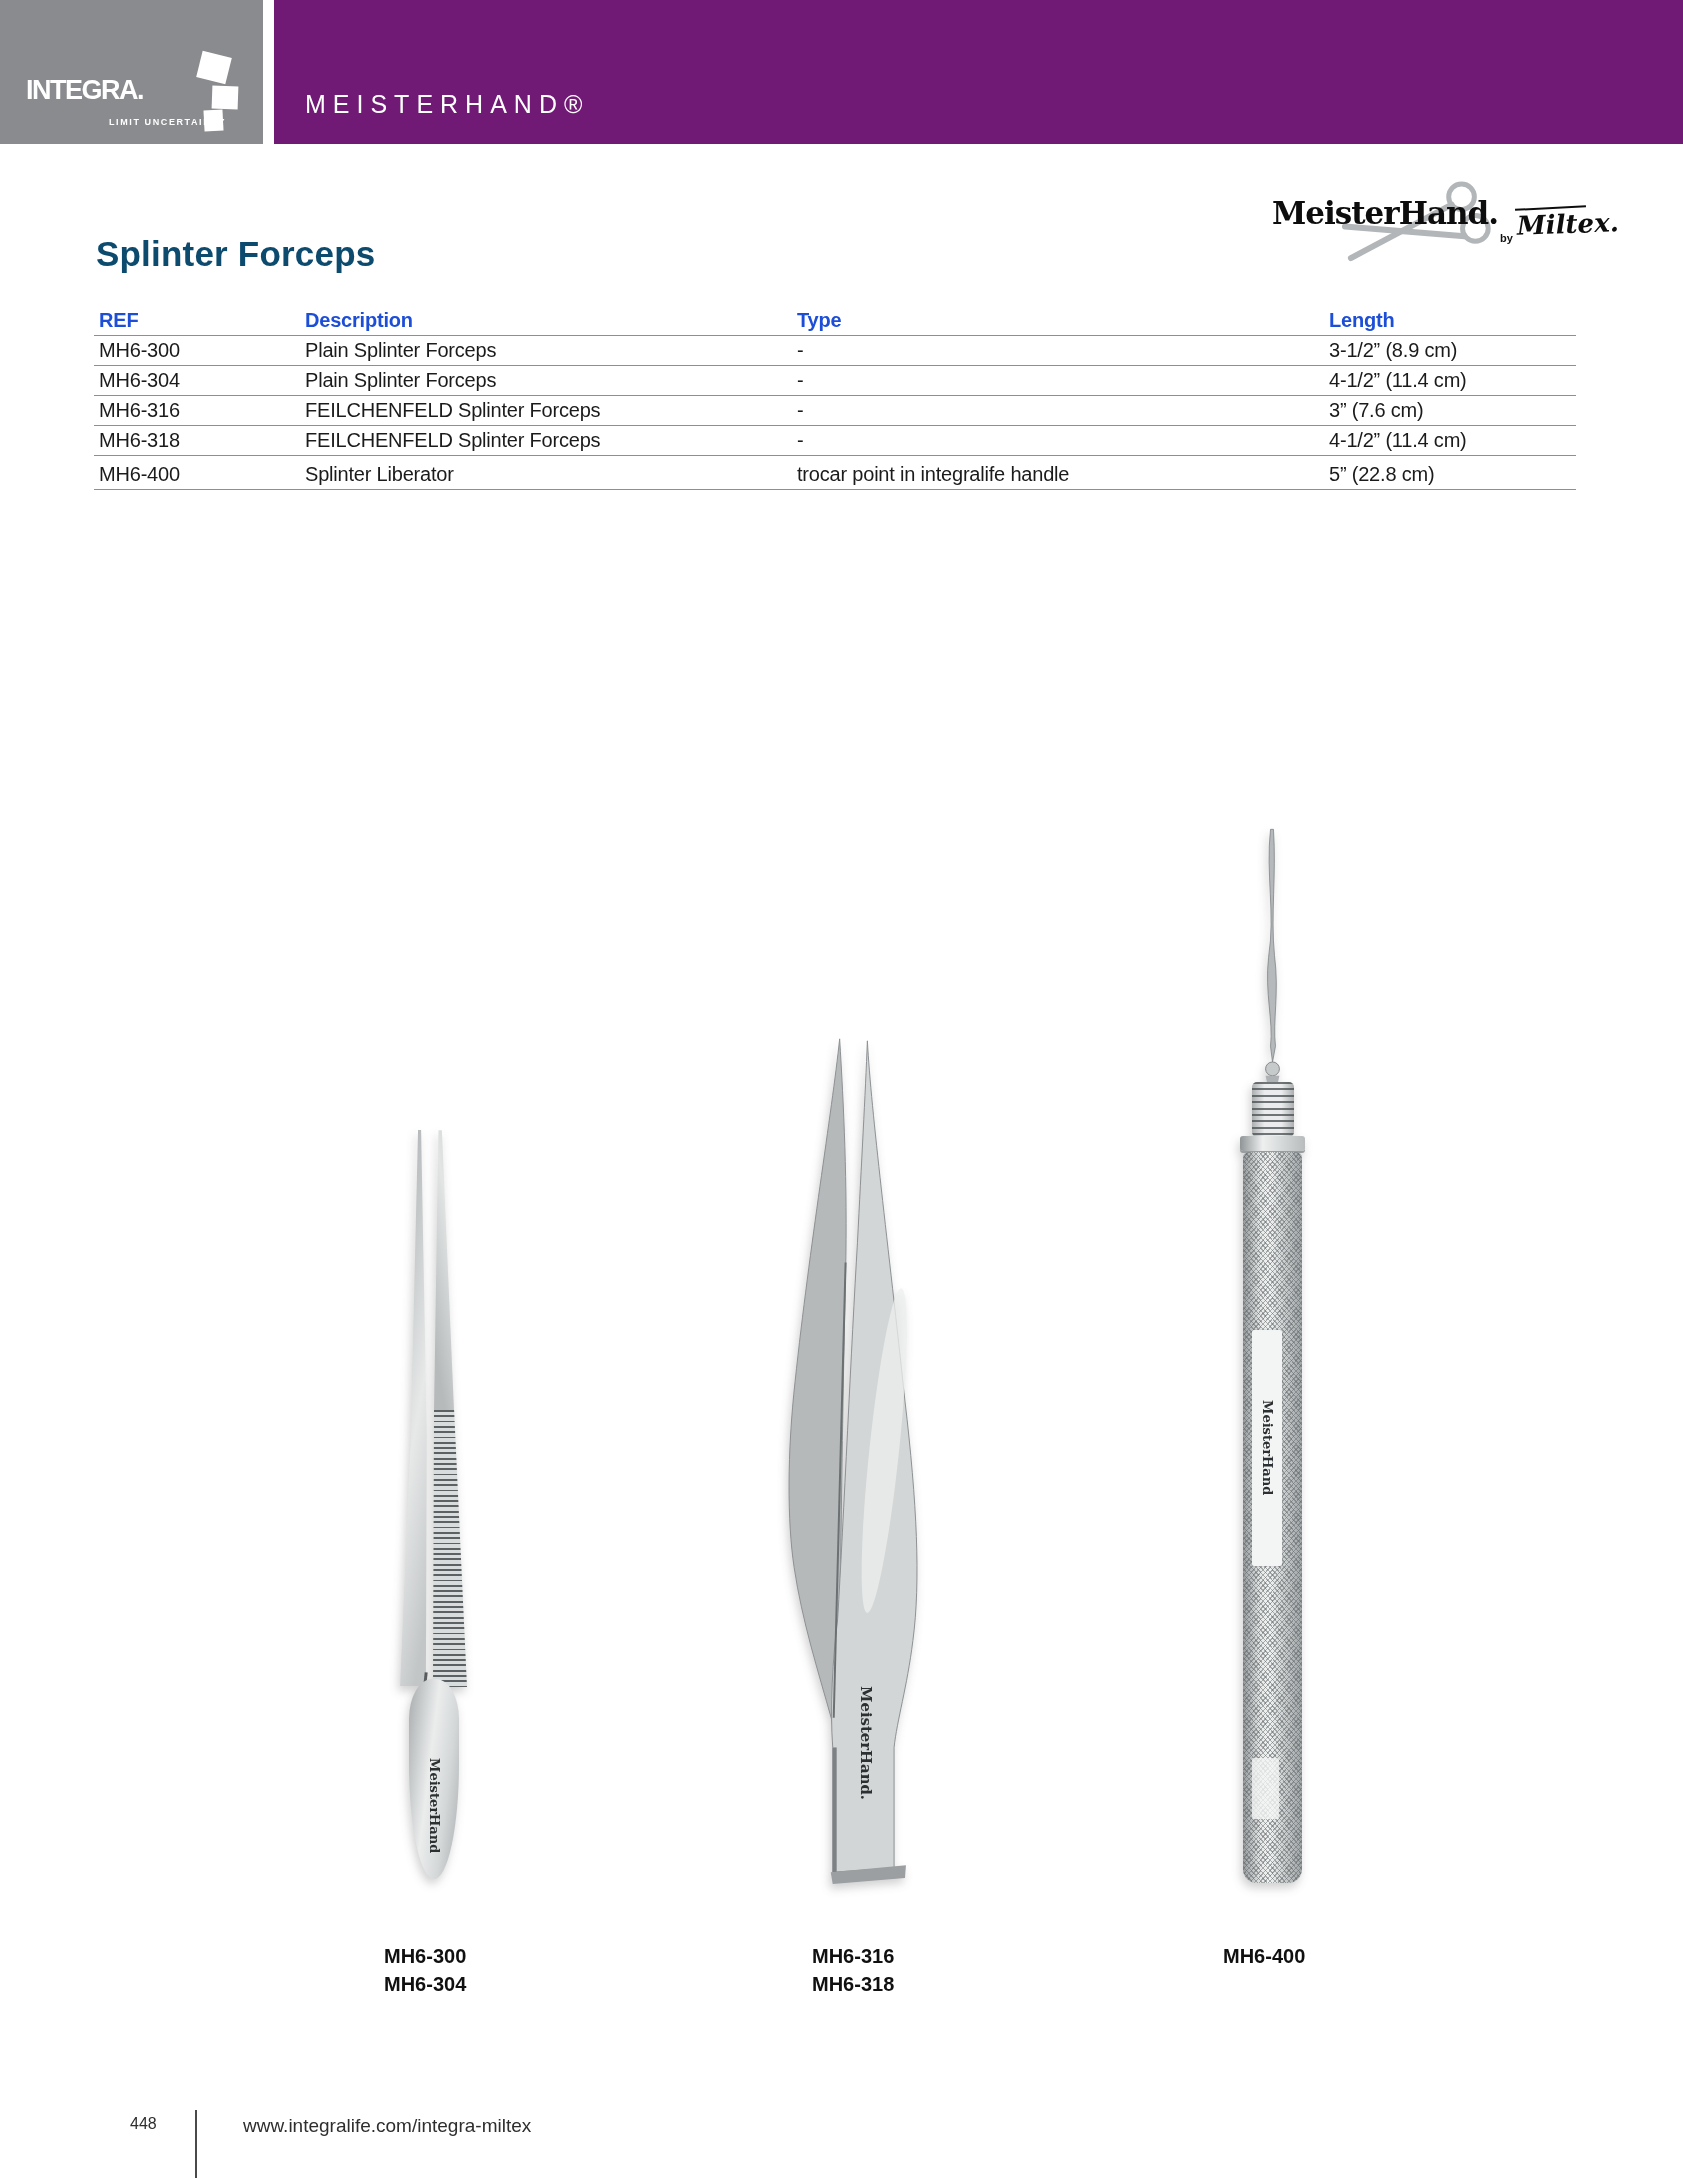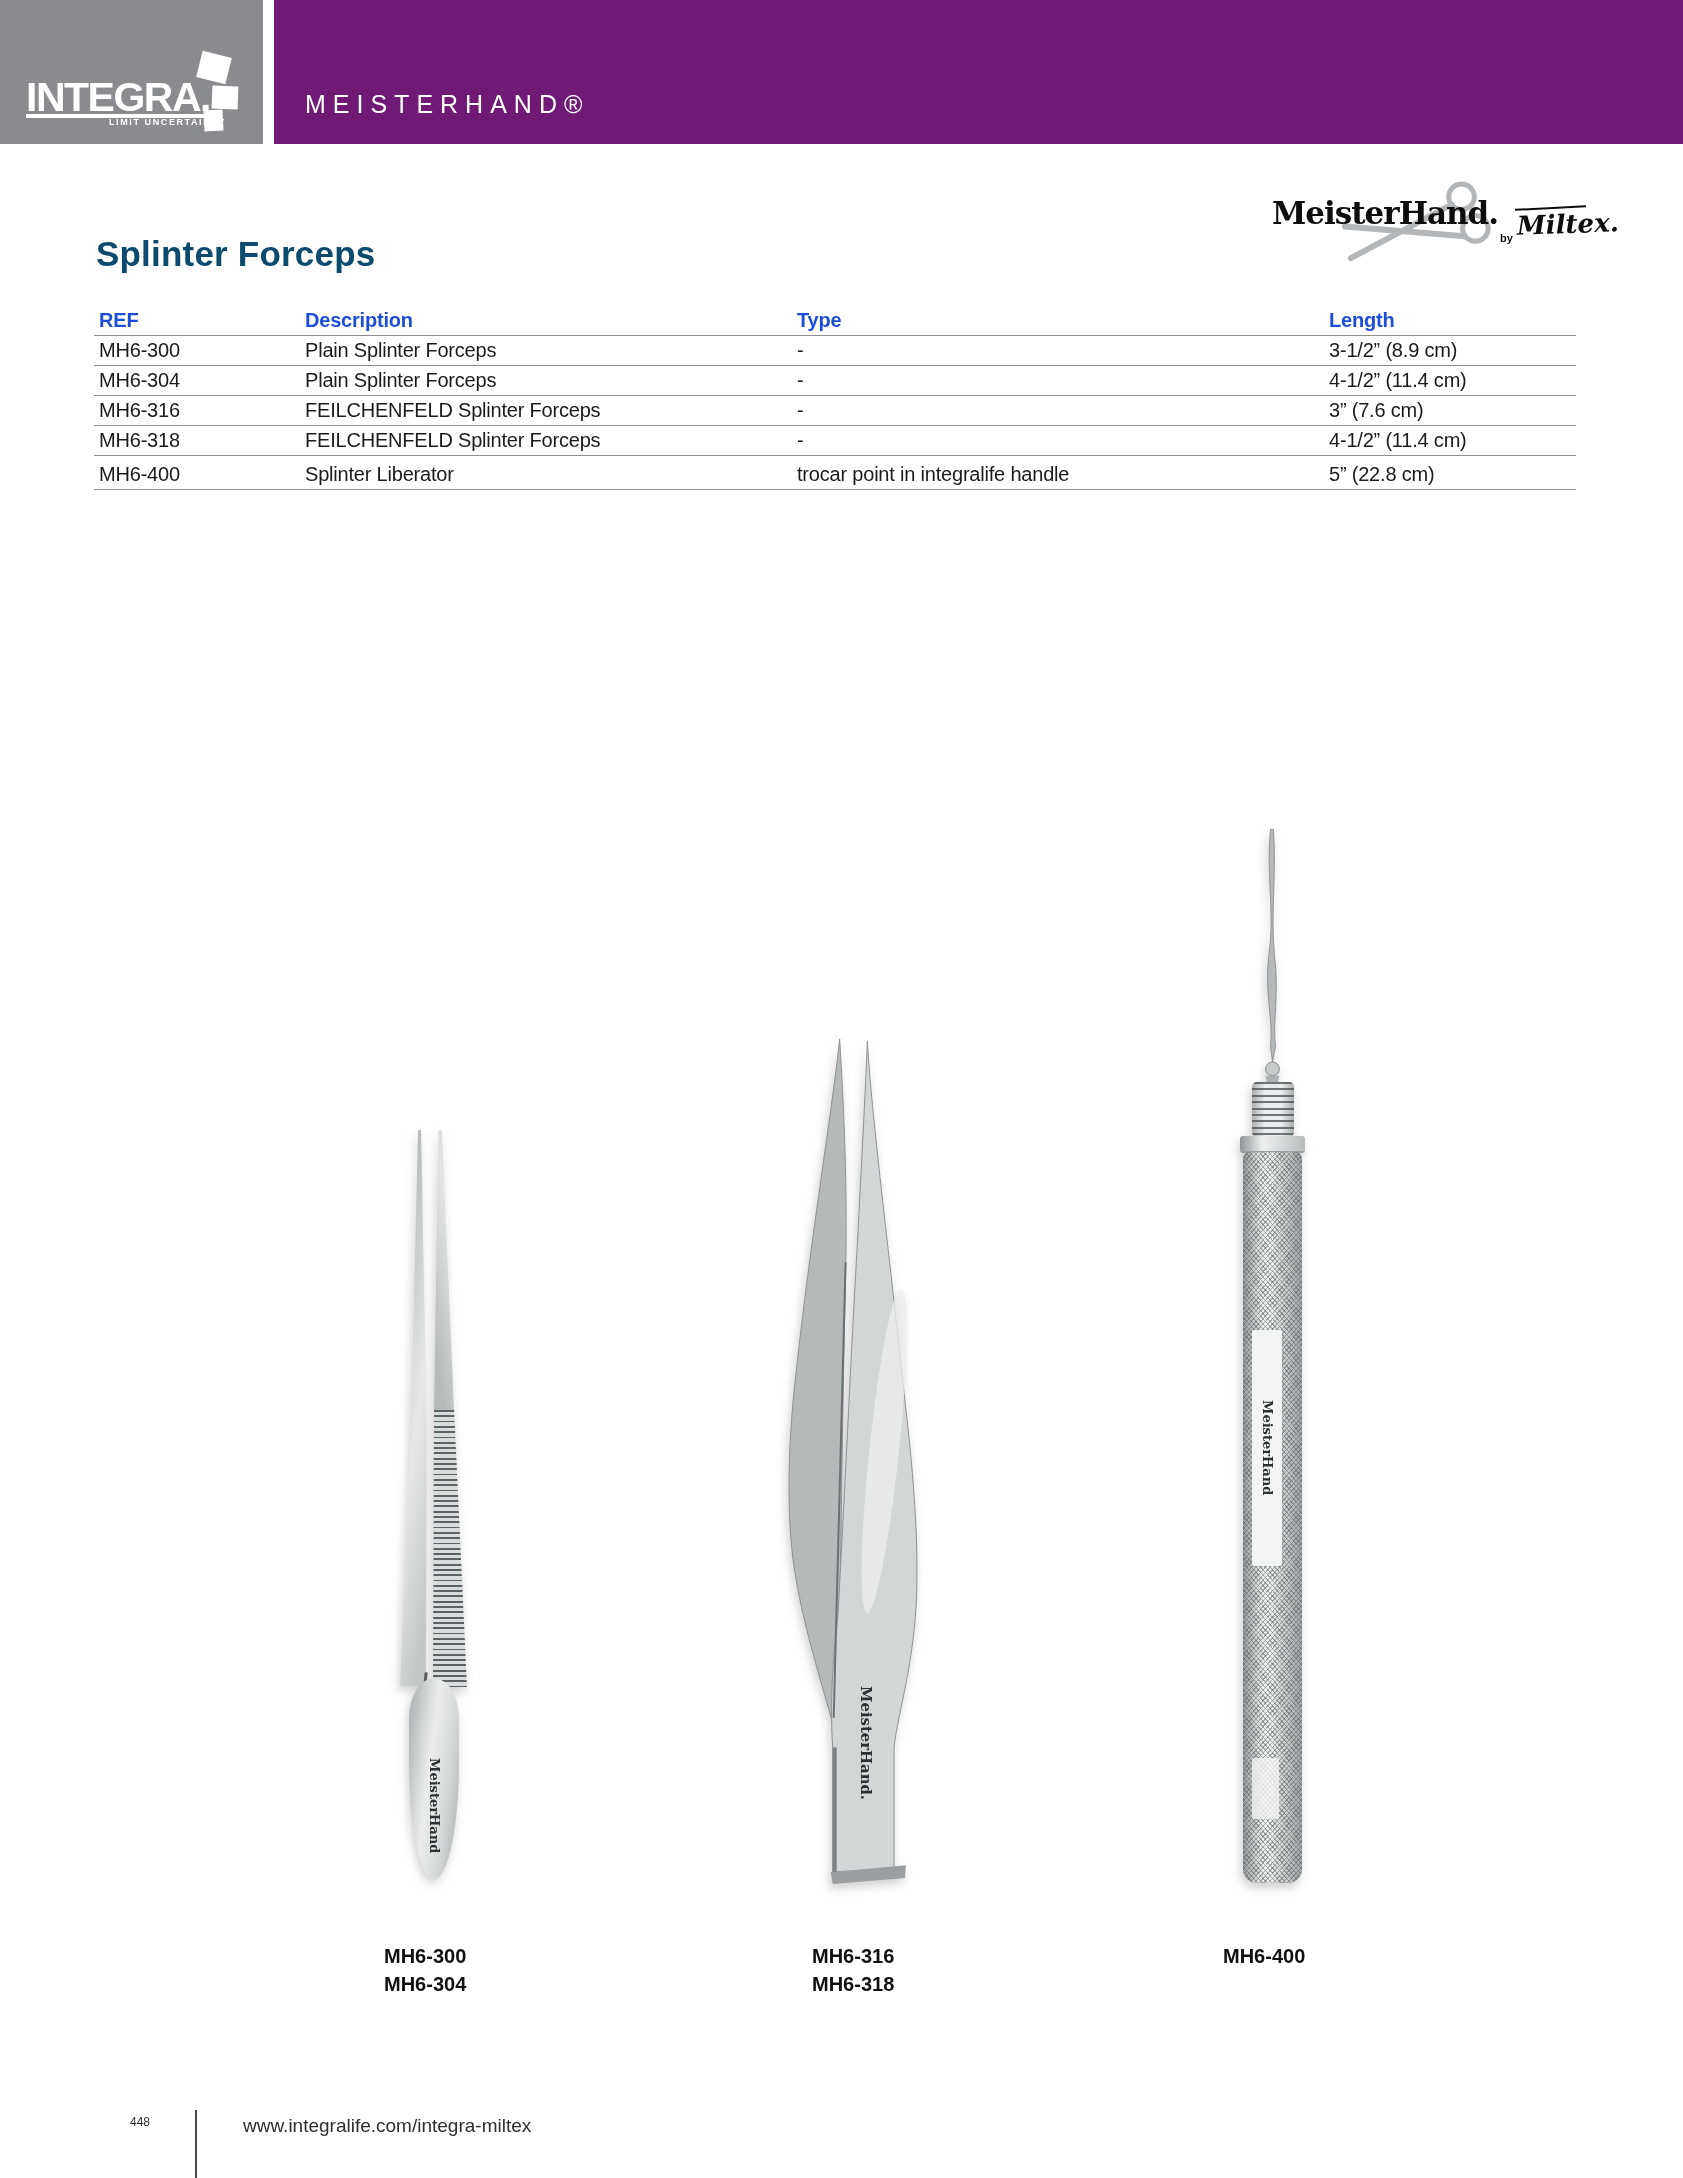--- a/index.html
+++ b/index.html
@@ -4,22 +4,22 @@
 <style>
   * { margin:0; padding:0; box-sizing:border-box; }
   html,body { background:#ffffff; }
   .page {
     position:relative; width:1683px; height:2178px; background:#ffffff;
     font-family:"Liberation Sans", sans-serif; overflow:hidden;
   }
 
   
   .gray-box { position:absolute; left:0; top:0; width:263px; height:144px; background:#8a8b8e; }
-  .integra-wordmark { position:absolute; left:26px; top:77px; font-size:41px; font-weight:700;
-    color:#fff; letter-spacing:-1.5px; line-height:1;text-decoration:underline; }
+  .integra-wordmark { position:absolute; left:26px; top:77px; font-size:27px; font-weight:700;
+    color:#fff; letter-spacing:-1.5px; line-height:1; }
   .integra-tagline { position:absolute; left:109px; top:117px; font-size:9px; font-weight:700;
     color:#fff; letter-spacing:1.6px; }
   .sq { position:absolute; background:#fff; }
   .sq1 { left:199px; top:54px; width:30px; height:27px; transform:rotate(14deg); }
   .sq2 { left:212px; top:86px; width:26px; height:23px; transform:rotate(2deg); }
   .sq3 { left:204px; top:110px; width:19px; height:21px; transform:rotate(-3deg); }
 
   .green-banner { position:absolute; left:274px; top:0; width:1409px; height:144px; background:#701a75; }
   .banner-text { position:absolute; left:31px; bottom:25px; color:#fff; font-size:25px;
     font-weight:400; letter-spacing:7px; }
@@ -93,21 +93,21 @@
       repeating-linear-gradient(-48deg,rgba(96,101,103,0.5) 0 1px,rgba(255,255,255,0) 1px 3.5px),
       linear-gradient(90deg,#94999b 0%,#e6e8e8 30%,#f1f3f3 45%,#c3c7c8 75%,#9ea3a5 100%); }
   .f3-band { position:absolute; left:9px; top:178px; width:30px; height:236px;
     background:#f3f4f4; border-radius:2px; box-shadow:0 0 2px rgba(120,125,127,0.6);
     display:flex; align-items:center; justify-content:center; }
   .f3-band .engrave { font-size:13px; }
   .f3-band2 { position:absolute; left:9px; top:606px; width:27px; height:61px;
     background:rgba(244,245,245,0.8); border-radius:2px; }
 
   
-  .footer-num { position:absolute; left:130px; top:2115px; font-size:12px; color:#2e2e2e; }
+  .footer-num { position:absolute; left:130px; top:2115px; font-size:16px; color:#2e2e2e; }
   .footer-line { position:absolute; left:195px; top:2110px; width:2px; height:68px; background:#4a4a4a; }
   .footer-url { position:absolute; left:243px; top:2115px; font-size:19px; color:#2e2e2e; }
 </style>
 </head>
 <body>
 
 <div class="page">
 
   <div class="gray-box">
     <div class="integra-wordmark">INTEGRA.</div>

